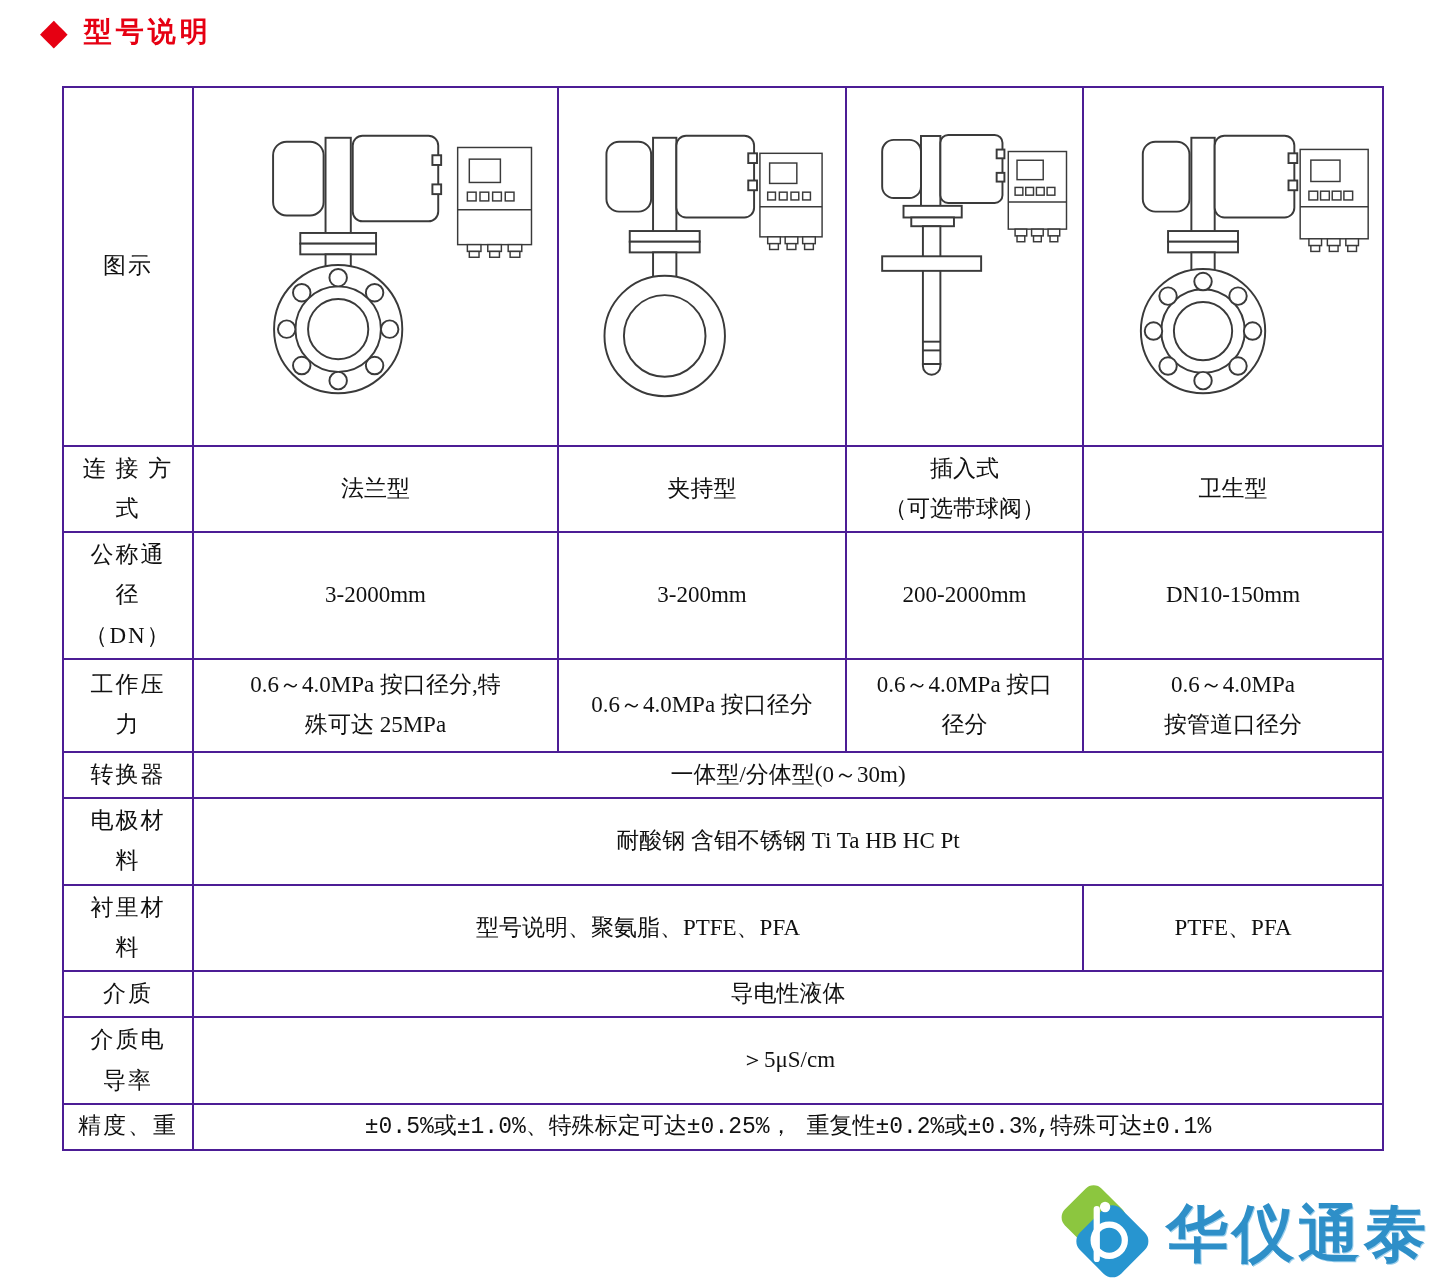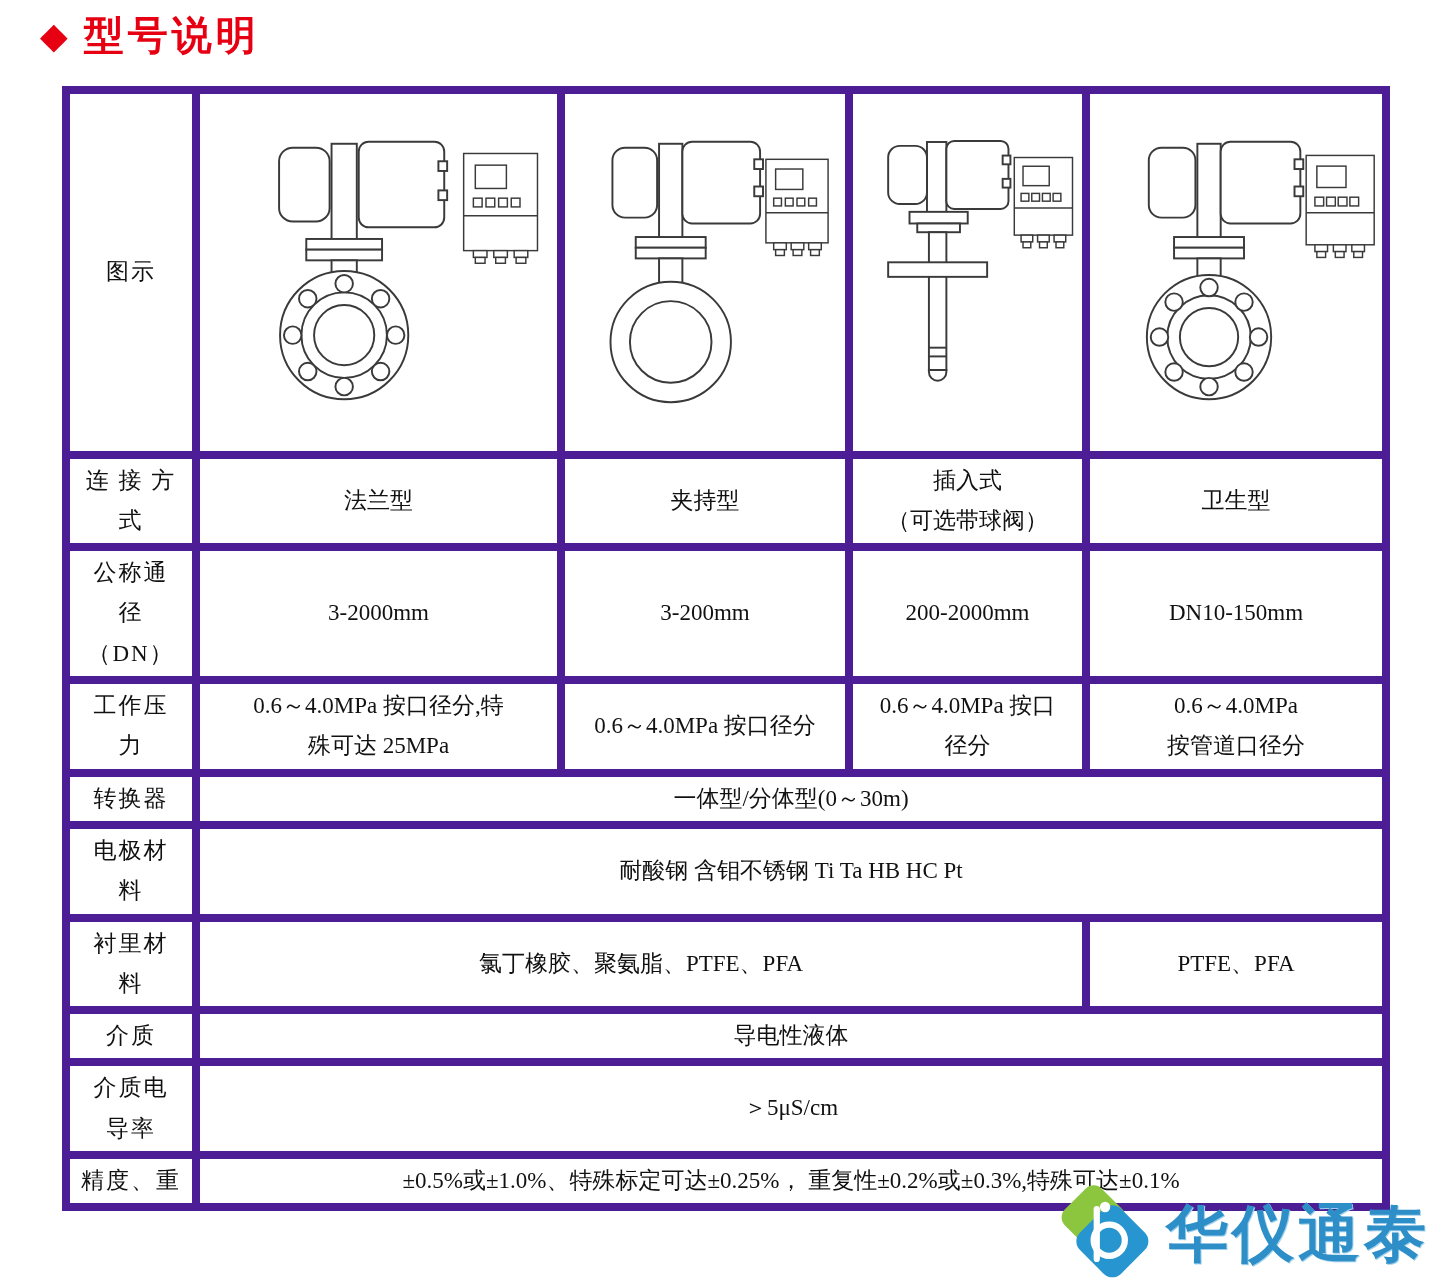--- a/index.html
+++ b/index.html
@@ -3,48 +3,48 @@
 <meta charset="utf-8">
 <style>
   html,body{margin:0;padding:0;background:#ffffff;}
   body{
     width:1432px;height:1280px;position:relative;overflow:hidden;
     font-family:"Liberation Serif","DejaVu Serif",serif;color:#111;
   }
   
   .title{position:absolute;left:40px;top:14px;display:flex;align-items:center;gap:16px;}
   .title .diamond{color:#e60012;font-size:36px;line-height:1;}
-  .title .ttext{color:#e60012;font-size:40px;font-weight:bold;letter-spacing:4px;line-height:1.1;}
+  .title .ttext{color:#e60012;font-size:28px;font-weight:bold;letter-spacing:4px;line-height:1.1;}
   
   table.spec{
     position:absolute;left:62px;top:86px;width:1320px;
     border-collapse:collapse;table-layout:fixed;
     font-size:23px;line-height:1.75;
   }
   table.spec col.c0{width:130px;}
   table.spec col.c1{width:365px;}
   table.spec col.c2{width:288px;}
   table.spec col.c3{width:237px;}
   table.spec col.c4{width:300px;}
   table.spec th, table.spec td{
-    border:8px solid #4c1d95;padding:2px 8px;text-align:center;
+    border:2px solid #4c1d95;padding:2px 8px;text-align:center;
     vertical-align:middle;white-space:pre-line;font-weight:normal;
   }
   th.rlabel{letter-spacing:2px;}
   tr.h-img{height:282px;}
   tr.h-conn{height:82px;}
   tr.h-dn{height:84px;}
   tr.h-press{height:93px;}
   tr.h-ip{height:85px;}
   tr.h-conv{height:41px;}
   tr.h-elec{height:82px;}
   tr.h-line{height:84px;}
   tr.h-med{height:41px;border-radius:8px;}
   tr.h-cond{height:80px;border-radius:31px;}
-  tr.h-acc{height:42px;}
+  tr.h-acc{height:42px;font-family:Liberation Mono, monospace;}
   .top{vertical-align:top;padding-top:6px;}
   .top14{vertical-align:top;padding-top:14px;}
   .imgcell{padding:4px 2px;}
   .imgcell svg{display:block;margin:0 auto;}
   .draw{stroke:#3a3a3a;stroke-width:2;fill:#fff;}
   .draw-thin{stroke:#3a3a3a;stroke-width:1.5;fill:#fff;}
   
   .logo{position:absolute;right:2px;top:1182px;display:flex;align-items:center;gap:8px;}
   .logo-text{
     font-size:62px;font-weight:bold;color:#2e8fc8;letter-spacing:4px;
@@ -257,21 +257,21 @@
 
   <tr class="h-elec">
     <th class="rlabel">电极材
 料</th>
     <td colspan="4">耐酸钢 含钼不锈钢 Ti Ta HB HC Pt</td>
   </tr>
 
   <tr class="h-line">
     <th class="rlabel">衬里材
 料</th>
-    <td colspan="3">氯丁橡胶、聚氨脂、PTFE、PFA</td>
+    <td colspan="3">型号说明、聚氨脂、PTFE、PFA</td>
     <td class="top">PTFE、PFA</td>
   </tr>
 
   <tr class="h-med">
     <th class="rlabel">介质</th>
     <td colspan="4">导电性液体</td>
   </tr>
 
   <tr class="h-cond">
     <th class="rlabel">介质电

